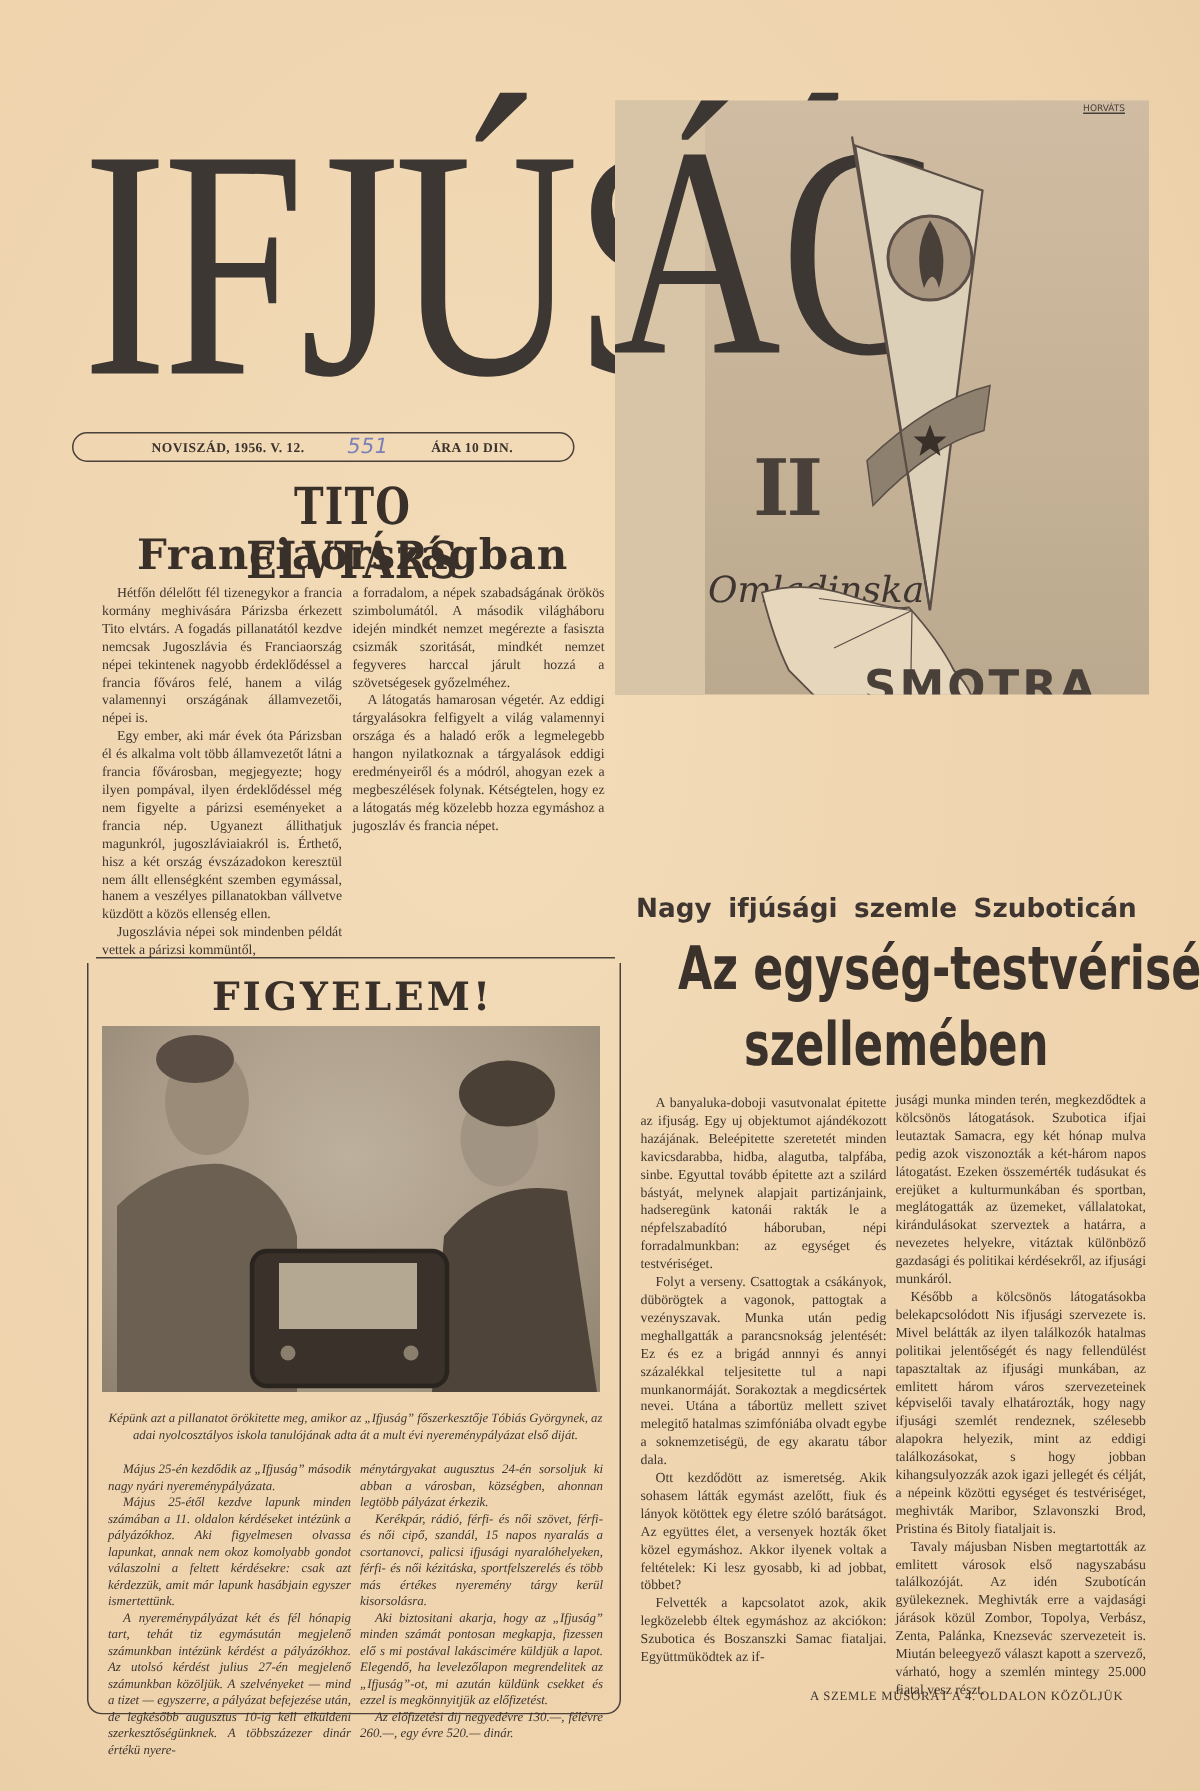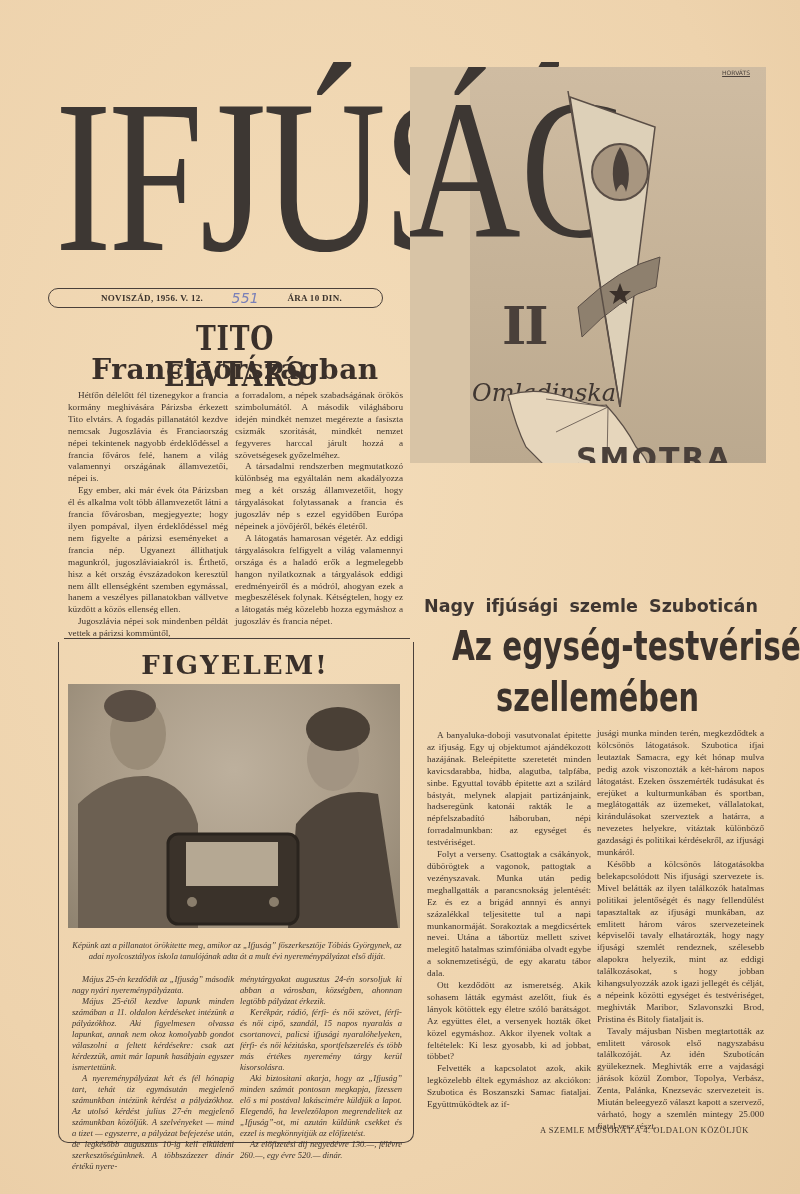--- a/index.html
+++ b/index.html
@@ -100,21 +100,20 @@
 
   <div class="tito-h1">TITO ELVTÁRS</div>
   <div class="tito-h2">Franciaországban</div>
   <div class="col tito-c1">
     <p>Hétfőn délelőtt fél tizenegykor a francia kormány meghivására Párizsba érkezett Tito elvtárs. A fogadás pillanatától kezdve nemcsak Jugoszlávia és Franciaország népei tekintenek nagyobb érdeklődéssel a francia főváros felé, hanem a világ valamennyi országának államvezetői, népei is.</p>
     <p>Egy ember, aki már évek óta Párizsban él és alkalma volt több államvezetőt látni a francia fővárosban, megjegyezte; hogy ilyen pompával, ilyen érdeklődéssel még nem figyelte a párizsi eseményeket a francia nép. Ugyanezt állithatjuk magunkról, jugoszláviaiakról is. Érthető, hisz a két ország évszázadokon keresztül nem állt ellenségként szemben egymással, hanem a veszélyes pillanatokban vállvetve küzdött a közös ellenség ellen.</p>
     <p>Jugoszlávia népei sok mindenben példát vettek a párizsi kommüntől,</p>
   </div>
   <div class="col tito-c2">
     <p style="text-indent:0">a forradalom, a népek szabadságának örökös szimbolumától. A második világháboru idején mindkét nemzet megérezte a fasiszta csizmák szoritását, mindkét nemzet fegyveres harccal járult hozzá a szövetségesek győzelméhez.</p>
-    <p>A társadalmi rendszerben megmutatkozó különbség ma egyáltalán nem akadályozza meg a két ország államvezetőit, hogy tárgyalásokat folytassanak a francia és jugoszláv nép s ezzel egyidőben Európa népeinek a jövőjéről, békés életéről.</p>
     <p>A látogatás hamarosan végetér. Az eddigi tárgyalásokra felfigyelt a világ valamennyi országa és a haladó erők a legmelegebb hangon nyilatkoznak a tárgyalások eddigi eredményeiről és a módról, ahogyan ezek a megbeszélések folynak. Kétségtelen, hogy ez a látogatás még közelebb hozza egymáshoz a jugoszláv és francia népet.</p>
   </div>
 
   <div class="poster">
     <div class="strip"></div>
     <div class="band"></div>
     <div class="ag">ÁG</div>
     <span class="mark">HORVÁTS</span>
     <svg style="position:absolute;left:150px;top:20px" width="110" height="320" viewBox="0 0 110 320">
       <polygon points="10,10 95,40 60,320" fill="#ddd0b8" stroke="#5a4e46" stroke-width="1.5"></polygon>

